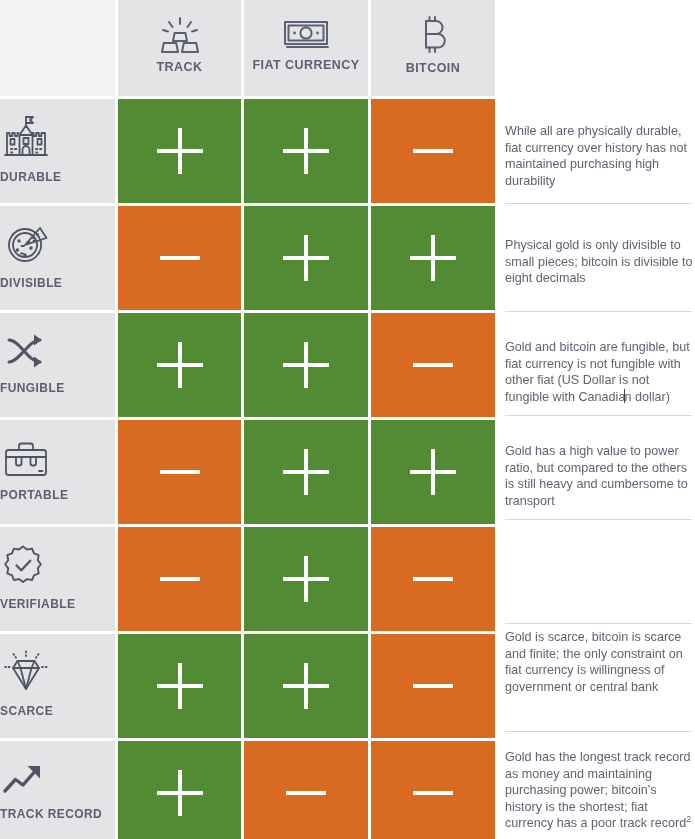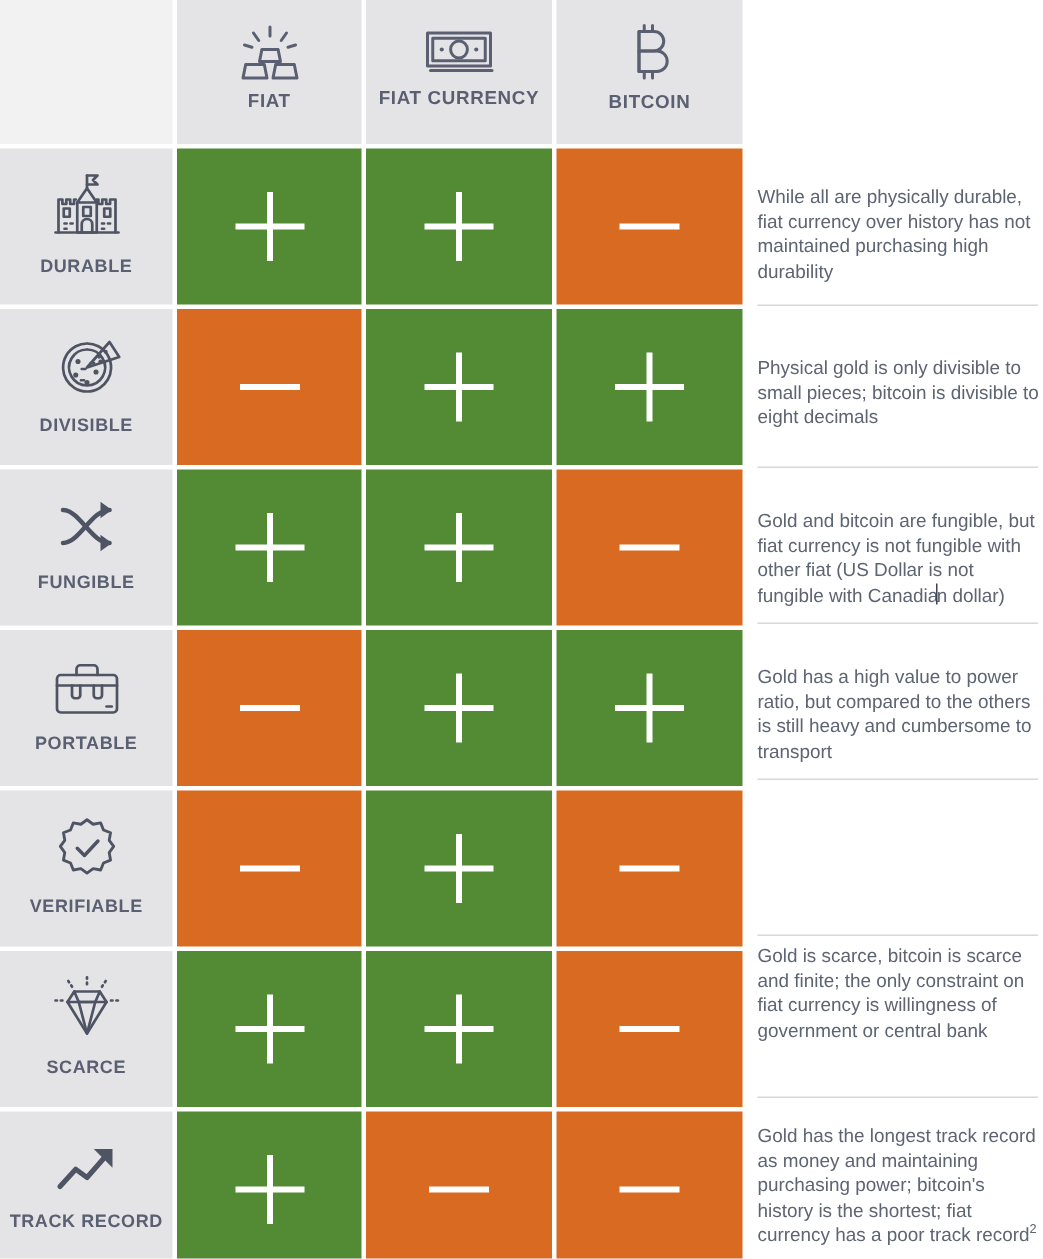--- a/index.html
+++ b/index.html
@@ -48,21 +48,21 @@
     letter-spacing: .45px;
     color: #5a6072;
     text-align: center;
   }
 
   
   .row-head {
     background: #e4e4e6;
     display: flex;
     flex-direction: column;
-    align-items: center;
+    align-items: flex-start;
     justify-content: center;
     gap: 8px;
     padding-bottom: 4px;
   }
   .row-head .glyph { line-height: 0; }
   .row-head-label {
     font-size: 12px;
     font-weight: bold;
     letter-spacing: .4px;
     color: #5a6072;
@@ -165,21 +165,21 @@
             <line x1="12" y1="6" x2="15.5" y2="11"></line>
             <line x1="34" y1="6" x2="30.5" y2="11"></line>
             <line x1="6" y1="14" x2="11" y2="15.5"></line>
             <line x1="40" y1="14" x2="35" y2="15.5"></line>
             <path d="M16 25 L17.6 17 L28.4 17 L30 25 Z"></path>
             <path d="M5 36 L6.8 27 L19.2 27 L21 36 Z"></path>
             <path d="M25 36 L26.8 27 L39.2 27 L41 36 Z"></path>
           </g>
         </svg>
       </span>
-      <span class="col-head-label">FIAT</span>
+      <span class="col-head-label">TRACK</span>
     </div>
 
     <div class="col-head">
       <span class="glyph">
         <svg width="48" height="34" viewBox="0 0 48 34">
           <g fill="none" stroke="#5a6072" stroke-width="2" stroke-linejoin="round">
             <rect x="3" y="4" width="42" height="22"></rect>
             <rect x="6.5" y="7.5" width="35" height="15"></rect>
             <circle cx="24" cy="15" r="5.6"></circle>
             <circle cx="12.5" cy="15" r="1.4" fill="#5a6072" stroke="none"></circle>

